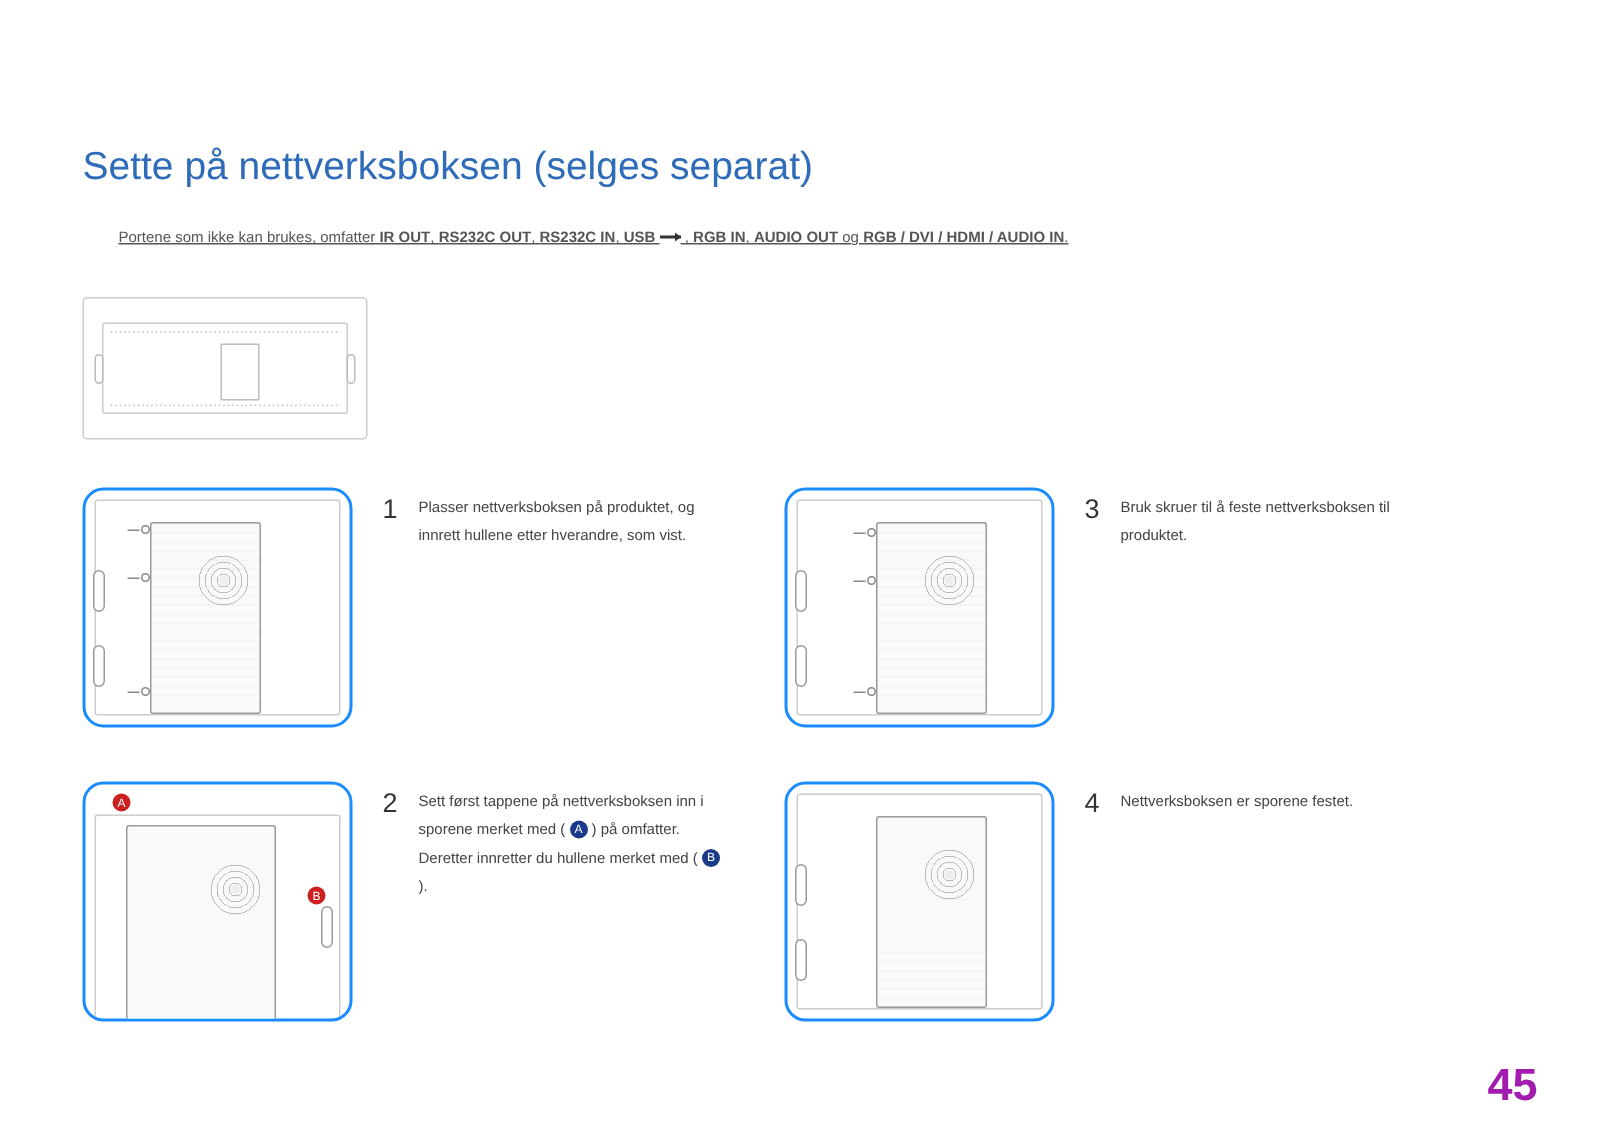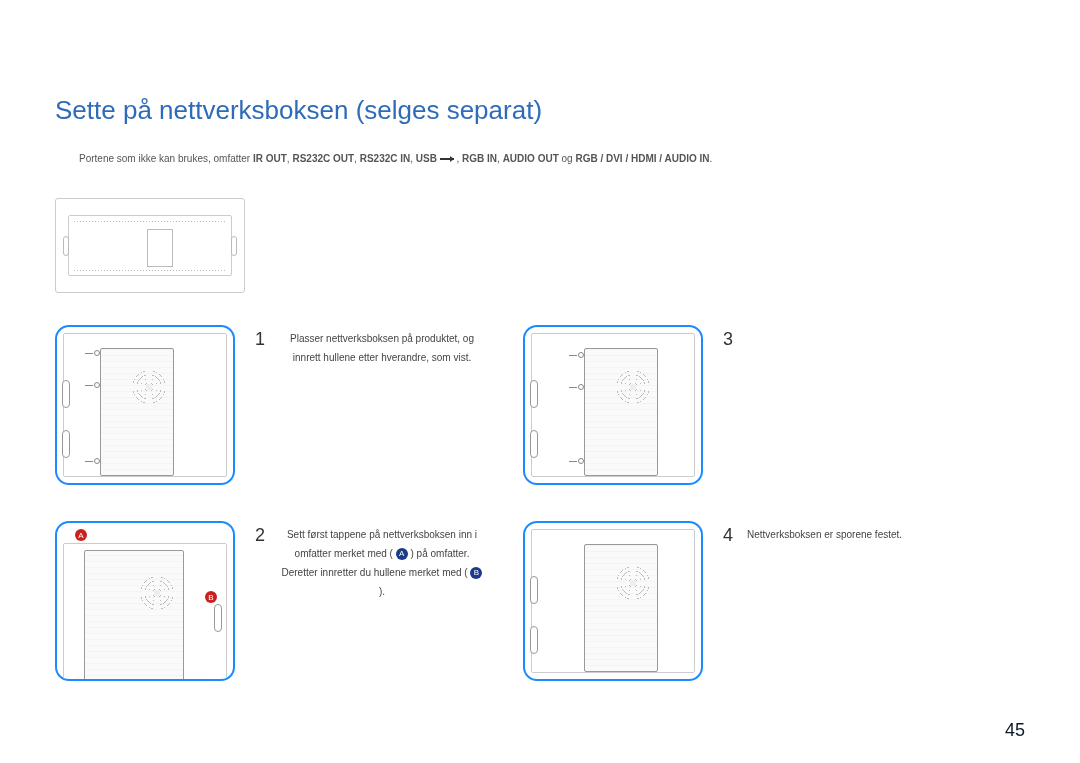--- a/index.html
+++ b/index.html
@@ -28,20 +28,21 @@
       line-height: 1.8;
       margin-bottom: 30px;
       padding-left: 10px;
     }
     .note-dash {
       display: inline-block;
       width: 14px;
     }
     .note-line2 {
       padding-left: 14px;
+      text-decoration: underline;
     }
     .bold { font-weight: 700; }
 
     .overview-fig {
       width: 190px;
       height: 95px;
       border: 1px solid #ccc;
       border-radius: 3px;
       background: #fff;
       position: relative;
@@ -97,21 +98,20 @@
     .step-num {
       font-size: 18px;
       font-weight: 400;
       color: #333;
       min-width: 10px;
     }
     .step-txt {
       font-size: 10px;
       color: #444;
       line-height: 1.9;
-      text-align: center;
     }
     .circle-char {
       display: inline-flex;
       width: 12px; height: 12px;
       background: #1b3a8a;
       color: #fff;
       border-radius: 50%;
       font-size: 8px;
       align-items: center;
       justify-content: center;
@@ -136,23 +136,23 @@
       right: -0.5px; top: 1px;
       border-left: 4px solid #333;
       border-top: 3px solid transparent;
       border-bottom: 3px solid transparent;
     }
 
     .page-num {
       position: absolute;
       right: 55px;
       bottom: 22px;
-      font-size: 18px;
-      color: #0f172a;
-      font-weight: 400;
+      font-size: 30px;
+      color: #a21caf;
+      font-weight: 700;
     }
 
     
     .panel-back {
       position: absolute;
       top: 6px; bottom: 6px; left: 6px; right: 6px;
       border: 1px solid #ccc;
       border-radius: 2px;
     }
     .netbox {
@@ -241,41 +241,42 @@
           <div class="screw" style="left:46px; top:18px"></div>
           <div class="screw" style="left:46px; top:50px"></div>
           <div class="screw" style="left:46px; top:124px"></div>
         </div>
       </div>
     </div>
 
     <div class="cell-text">
       <div class="step-header">
         <div class="step-num">3</div>
+        <div class="step-txt">Bruk skruer til å feste nettverksboksen til produktet.</div>
       </div>
     </div>
 
     <div class="cell-fig">
       <div class="fig">
         <div class="tab-marker" style="left:18px; top:6px;">A</div>
         <div class="tab-marker" style="right:16px; top:68px;">B</div>
         <div class="panel-back" style="top:20px; left:6px; right:6px; bottom:-30px">
           <div class="netbox" style="left:20px; top:6px; width:100px; height:150px;">
             <div class="vent" style="right:8px; top:24px"></div>
           </div>
           <div class="handle" style="right:4px; top:60px"></div>
         </div>
       </div>
     </div>
 
     <div class="cell-text">
       <div class="step-header">
         <div class="step-num">2</div>
         <div class="step-txt">
-          <span>Sett først tappene på nettverksboksen inn i omfatter merket med (</span>
+          <span>Sett først tappene på nettverksboksen inn i sporene merket med (</span>
           <span class="circle-char">A</span>
           <span>) på omfatter. Deretter innretter du hullene merket med (</span>
           <span class="circle-char">B</span>
           <span>).</span>
         </div>
       </div>
     </div>
 
     <div class="cell-spacer"></div>
 

